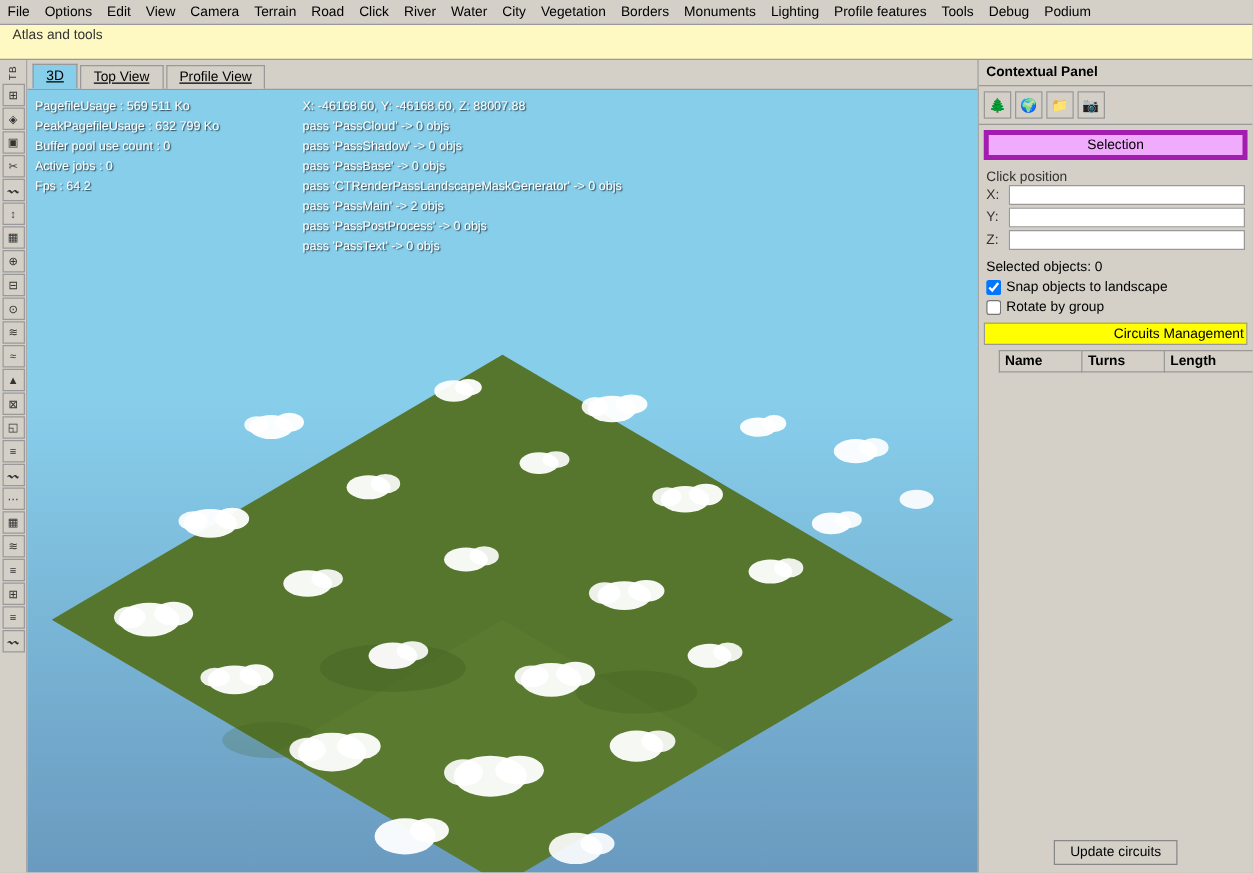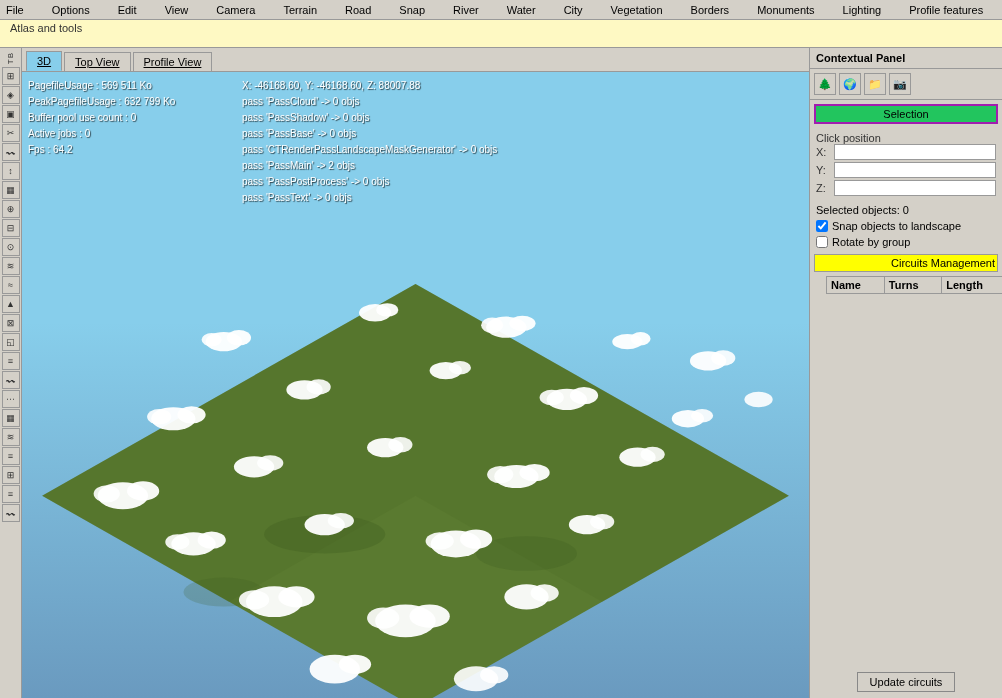--- a/index.html
+++ b/index.html
@@ -1,19 +1,19 @@
 <!DOCTYPE html>
 <html><head>
   <meta charset="utf-8">
   <style>
     * { margin: 0; padding: 0; box-sizing: border-box; }
     body { width: 1002px; height: 698px; background: #d4d0c8; font-family: 'Segoe UI', Tahoma, Arial, sans-serif; font-size: 11px; overflow: hidden; }
     
     
-    #menubar { display: flex; background: #d4d0c8; border-bottom: 1px solid #999; height: 20px; align-items: center; gap: 16px; }
+    #menubar { display: flex; background: #d4d0c8; border-bottom: 1px solid #999; height: 20px; align-items: center; }
     .menu-item { padding: 2px 6px; cursor: pointer; white-space: nowrap; }
     
     
     #toolbar-row { display: flex; background: #fef9c3; border-bottom: 1px solid #999; height: 28px; align-items: flex-start; padding: 2px 4px; }
     #atlas-tools-label { font-size: 11px; color: #333; padding: 0 6px; }
     
     
     #main { display: flex; height: calc(698px - 48px); }
     
     
@@ -30,27 +30,27 @@
     .tab.active { background: #87ceeb; border-bottom: 1px solid #87ceeb; }
     
     
     #viewport-3d { flex: 1; position: relative; background: linear-gradient(180deg, #87CEEB 0%, #87CEEB 40%, #6a9abf 100%); overflow: hidden; }
     
     
     #stats { position: absolute; top: 6px; left: 6px; color: white; font-size: 10px; line-height: 1.6; text-shadow: 1px 1px 1px rgba(0,0,0,0.7); }
     #render-passes { position: absolute; top: 6px; left: 220px; color: white; font-size: 10px; line-height: 1.6; text-shadow: 1px 1px 1px rgba(0,0,0,0.7); }
     
     
-    #right-panel { width: 193px; background: #d4d0c8; border-left: 1px solid #999; display: flex; flex-direction: column; }
+    #right-panel { width: 220px; background: #d4d0c8; border-left: 1px solid #999; display: flex; flex-direction: column; }
     #contextual-panel-title { background: #d4d0c8; padding: 4px 6px; font-size: 11px; font-weight: bold; border-bottom: 1px solid #999; }
     
     #panel-icons { display: flex; padding: 4px; gap: 3px; border-bottom: 1px solid #999; }
     .panel-icon { width: 22px; height: 22px; background: #d4d0c8; border: 1px solid #999; display: flex; align-items: center; justify-content: center; cursor: pointer; font-size: 11px; }
     
-    #selection-btn { background: #22c55e; border: 2px solid #a21caf; padding: 2px; text-align: center; margin: 4px; font-size: 11px; cursor: pointer; }
+    #selection-btn { background: #f0abfc; border: 4px solid #a21caf; padding: 2px; text-align: center; margin: 4px; font-size: 11px; cursor: pointer; }
     
     #click-position { padding: 4px 6px; }
     .field-label { font-size: 11px; color: #333; margin-bottom: 0; }
     .field-row { display: flex; align-items: center; margin-bottom: 2px; }
     .field-key { width: 18px; font-size: 11px; color: #333; }
     .field-input { flex: 1; height: 16px; background: white; border: 1px solid #999; font-size: 10px; padding: 0 2px; }
     
     #selected-objects { padding: 2px 6px; font-size: 11px; }
     
     #snap-checkbox-row, #rotate-checkbox-row { display: flex; align-items: center; gap: 4px; padding: 2px 6px; font-size: 11px; }
@@ -70,21 +70,21 @@
 <body>
 
 <div id="menubar">
   <span class="menu-item">File</span>
   <span class="menu-item">Options</span>
   <span class="menu-item">Edit</span>
   <span class="menu-item">View</span>
   <span class="menu-item">Camera</span>
   <span class="menu-item">Terrain</span>
   <span class="menu-item">Road</span>
-  <span class="menu-item">Snap</span>
+  <span class="menu-item">Click</span>
   <span class="menu-item">River</span>
   <span class="menu-item">Water</span>
   <span class="menu-item">City</span>
   <span class="menu-item">Vegetation</span>
   <span class="menu-item">Borders</span>
   <span class="menu-item">Monuments</span>
   <span class="menu-item">Lighting</span>
   <span class="menu-item">Profile features</span>
   <span class="menu-item">Tools</span>
   <span class="menu-item">Debug</span>

